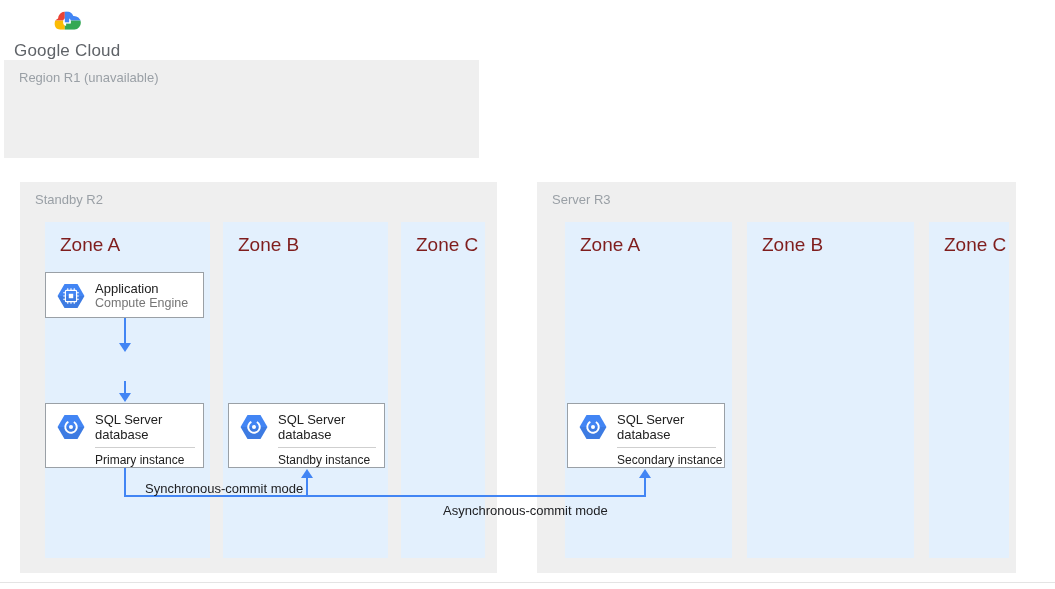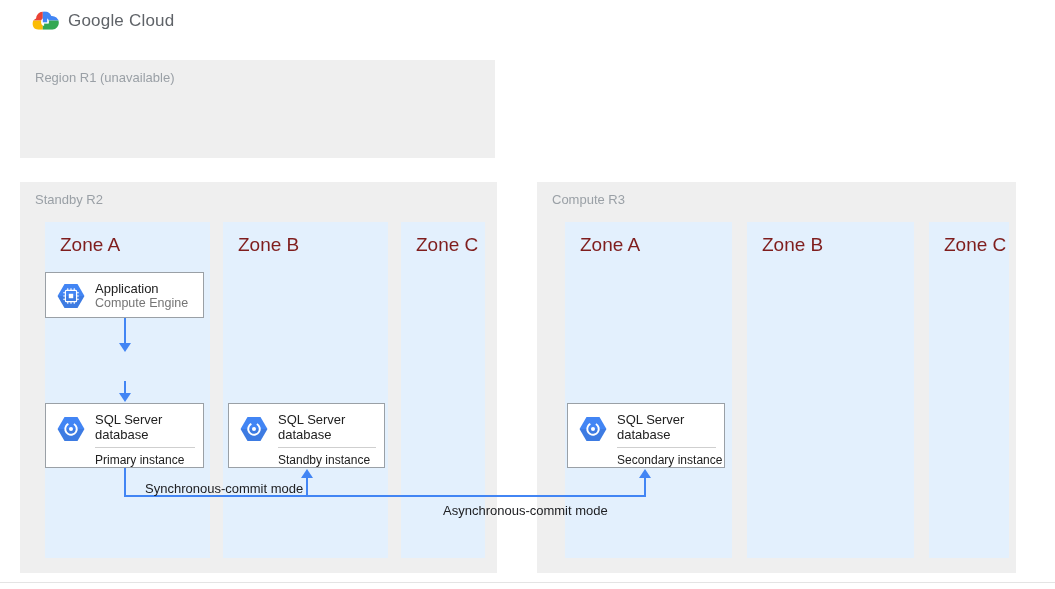--- a/index.html
+++ b/index.html
@@ -1,32 +1,32 @@
 <!DOCTYPE html>
 <html><head>
 <meta charset="utf-8">
 <style>
   * { margin:0; padding:0; box-sizing:border-box; }
   html,body { background:#fff; }
   body { font-family:"Liberation Sans","DejaVu Sans",sans-serif; }
   .canvas { position:relative; width:1055px; height:589px; background:#fff; overflow:hidden; }
 
   
-  .logo { position:absolute; left:31px; top:10px; display:flex; align-items:center; gap:9px; }
+  .logo { position:absolute; left:14px; top:10px; display:flex; align-items:center; gap:9px;flex-direction:column; }
   .logo-text { font-size:17px; color:#5f6368; letter-spacing:.2px; }
 
   
   .region { position:absolute; background:#efefef; }
   .region-label { position:absolute; left:15px; top:10px; font-size:13px; color:#9aa0a6; }
   .zone { position:absolute; background:#e3f0fd; }
   .zone-label { position:absolute; left:15px; top:12px; font-size:19px; color:#7f1d1d; }
 
   
   .node { position:absolute; background:#fff; border:1px solid #9aa0a6; }
-  .node-row { display:flex; align-items:flex-end; gap:9px; padding:8px 6px 0 10px; }
+  .node-row { display:flex; align-items:center; gap:9px; padding:8px 6px 0 10px; }
   .node.app .node-row { align-items:center; }
   .hexicon { flex:0 0 auto; width:30px; height:26px; }
   .node-title { font-size:13px; line-height:15px; color:#212121; }
   .node-title.wrap { width:80px; }
   .node-sub { font-size:12.5px; line-height:15px; color:#757575; }
   .node-divider { border-top:1px solid #cfcfcf; margin:5px 8px 0 49px; }
   .node-instance { font-size:12px; color:#212121; margin:5px 0 0 49px; }
 
   
   .avail { position:absolute; left:44px; top:352px; width:957px; height:29px;
@@ -59,39 +59,39 @@
           <rect x="27" y="24" width="37" height="26" fill="#34a853"></rect>
           <circle cx="32" cy="27" r="9" fill="#fff"></circle>
           <rect x="27" y="18" width="10" height="10" fill="#4285f4"></rect>
           <rect x="30" y="31" width="14" height="8" fill="#34a853"></rect>
         </g>
       </svg>
     </span>
     <span class="logo-text">Google Cloud</span>
   </div>
 
-  <div class="region" style="left:20px; top:60px; width:475px; height:98px;">
+  <div class="region" style="left:4px; top:60px; width:475px; height:98px;">
     <div class="region-label">Region R1 (unavailable)</div>
   </div>
 
   <div class="region" style="left:20px; top:182px; width:477px; height:391px;">
     <div class="region-label">Standby R2</div>
     <div class="zone" style="left:25px;  top:40px; width:165px; height:336px;">
       <div class="zone-label">Zone A</div>
     </div>
     <div class="zone" style="left:203px; top:40px; width:165px; height:336px;">
       <div class="zone-label">Zone B</div>
     </div>
     <div class="zone" style="left:381px; top:40px; width:84px; height:336px;">
       <div class="zone-label">Zone C</div>
     </div>
   </div>
 
   <div class="region" style="left:537px; top:182px; width:479px; height:391px;">
-    <div class="region-label">Compute R3</div>
+    <div class="region-label">Server R3</div>
     <div class="zone" style="left:28px;  top:40px; width:167px; height:336px;">
       <div class="zone-label">Zone A</div>
     </div>
     <div class="zone" style="left:210px; top:40px; width:167px; height:336px;">
       <div class="zone-label">Zone B</div>
     </div>
     <div class="zone" style="left:392px; top:40px; width:80px; height:336px;">
       <div class="zone-label">Zone C</div>
     </div>
   </div>

